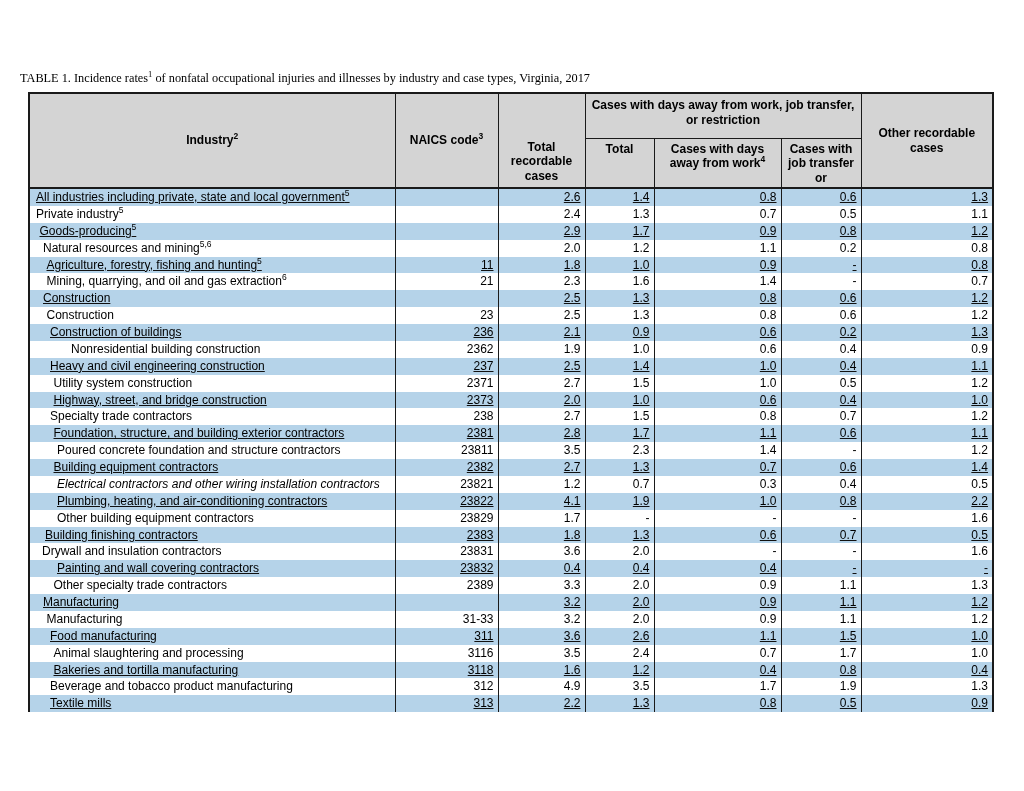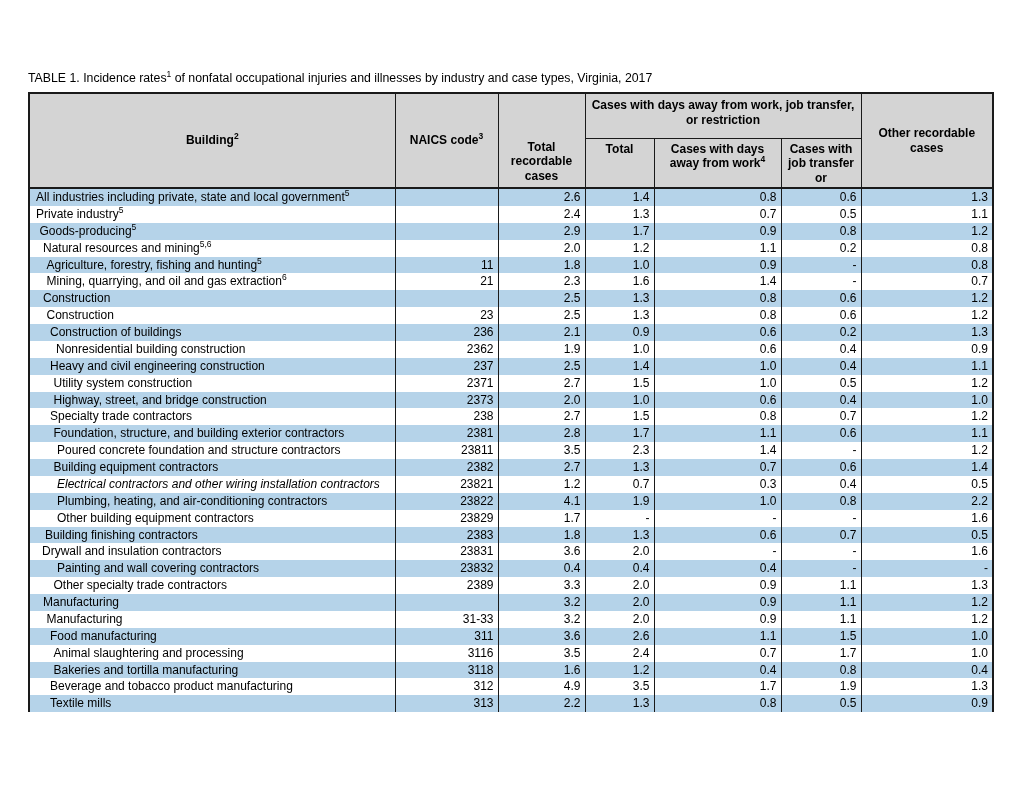--- a/index.html
+++ b/index.html
@@ -13,27 +13,28 @@
   body {
     width: 1024px;
     height: 791px;
     position: relative;
     font-family: "Liberation Sans", "DejaVu Sans", sans-serif;
     color: var(--ink);
     overflow: hidden;
   }
   .doc-title {
     position: absolute;
-    left: 28px;
+    left: 20px;
     top: 71px;
     width: 960px;
     font-size: 12.3px;
     line-height: 15px;
     color: #000;
     white-space: nowrap;
+    font-family: Liberation Serif, serif;
   }
   .doc-title sup, th sup, td sup {
     font-size: 8.5px;
     line-height: 0;
     vertical-align: super;
   }
   table.rates {
     position: absolute;
     left: 28px;
     top: 92px;
@@ -74,42 +75,42 @@
     border-top: 0;
     border-bottom: 0;
     height: 16.87px;
     line-height: 16.87px;
     font-size: 12px;
     padding: 0;
     white-space: nowrap;
     overflow: hidden;
     color: #000;
   }
-  tbody tr.stripe { background: var(--stripe); }
+  tbody tr.stripe { background: var(--stripe); text-decoration: underline; }
   td.c-industry { text-align: left; }
   td.c-num { text-align: right; padding-right: 4px; }
 </style>
 </head>
 <body>
 
 <div class="doc-title"><span>TABLE 1. Incidence rates</span><sup>1</sup><span> of nonfatal occupational injuries and illnesses by industry and case types, Virginia, 2017</span></div>
 
 <table class="rates">
   <colgroup>
     <col class="c1">
       <col class="c2">
       <col class="c3">
       <col class="c4">
       <col class="c5">
       <col class="c6">
       <col class="c7">
   </colgroup>
   <thead>
     <tr class="group-row">
-      <th rowspan="2" class="v-mid"><span>Building</span><sup>2</sup></th>
+      <th rowspan="2" class="v-mid"><span>Industry</span><sup>2</sup></th>
       <th rowspan="2" class="v-mid"><span>NAICS code</span><sup>3</sup></th>
       <th rowspan="2" class="v-bot">Total recordable cases</th>
       <th colspan="3" class="th-dart-group">Cases with days away from work, job transfer, or restriction</th>
       <th rowspan="2" class="v-mid">Other recordable cases</th>
     </tr>
     <tr class="sub-row">
       <th>Total</th>
       <th><span>Cases with days away from work</span><sup>4</sup></th>
       <th>Cases with job transfer or</th>
     </tr>
@@ -190,21 +191,21 @@
       <tr class="stripe">
     <td class="c-industry" style="padding-left: 20px; margin-top: 16px;"><span>Construction of buildings</span><sup></sup></td>
     <td class="c-num">236</td>
     <td class="c-num">2.1</td>
     <td class="c-num">0.9</td>
     <td class="c-num">0.6</td>
     <td class="c-num">0.2</td>
     <td class="c-num">1.3</td>
   </tr>
       <tr>
-    <td class="c-industry" style="padding-left: 26px;"><span>Nonresidential building construction</span><sup></sup></td>
+    <td class="c-industry" style="padding-left: 41px;"><span>Nonresidential building construction</span><sup></sup></td>
     <td class="c-num">2362</td>
     <td class="c-num">1.9</td>
     <td class="c-num">1.0</td>
     <td class="c-num">0.6</td>
     <td class="c-num">0.4</td>
     <td class="c-num">0.9</td>
   </tr>
       <tr class="stripe">
     <td class="c-industry" style="padding-left: 20px;"><span>Heavy and civil engineering construction</span><sup></sup></td>
     <td class="c-num">237</td>

